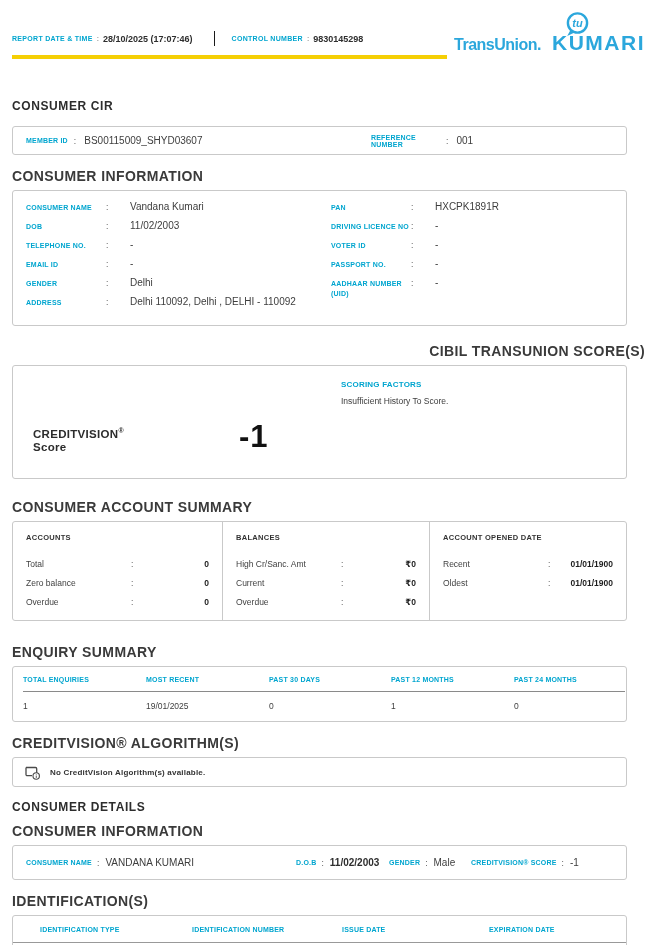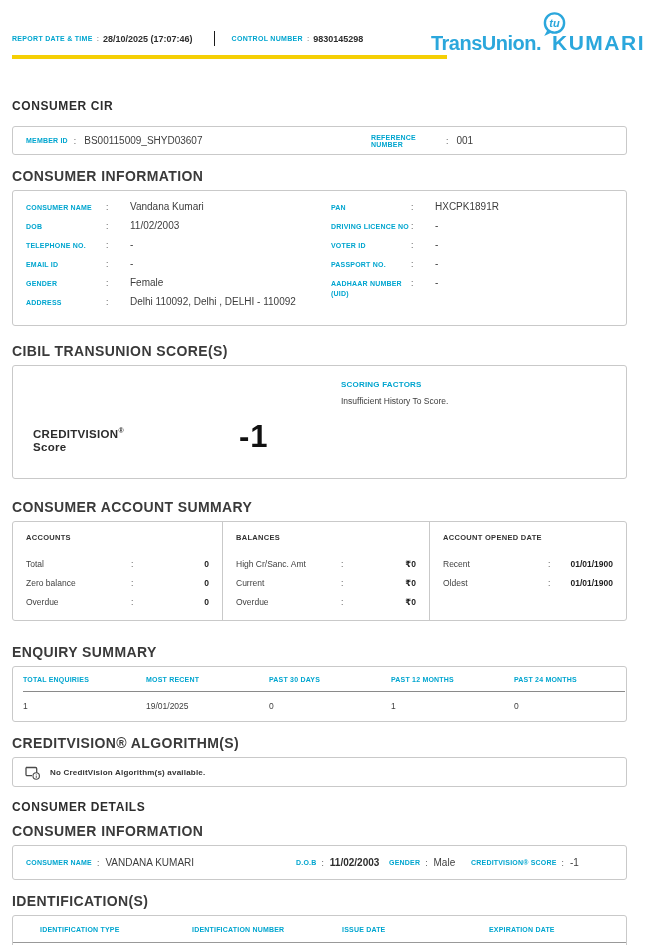--- a/index.html
+++ b/index.html
@@ -15,21 +15,21 @@
   .meta { display:flex; align-items:center; }
   .meta-label { color:#00A5CF; font-size:7px; font-weight:bold; letter-spacing:.3px; white-space:nowrap; }
   .meta-colon { font-size:8px; color:#555; margin:0 4px; }
   .meta-colon::before { content:":"; }
   .meta-value { font-size:9px; font-weight:bold; color:#2e2e2e; white-space:nowrap; }
   .meta-divider { width:1px; height:15px; background:#1a1a1a; margin:0 17px 0 21px; }
   .yellow-rule { margin-top:9px; width:435px; height:4px; background:#F5CF04; }
 
   .logo { position:absolute; top:14px; right:0; height:48px; }
   .logo-text { display:flex; align-items:flex-end; padding-top:18px; }
-  .logo-transunion { font-size:20px; font-weight:bold; color:#2BA7DC; letter-spacing:-.5px; line-height:1; }
+  .logo-transunion { font-size:16px; font-weight:bold; color:#2BA7DC; letter-spacing:-.5px; line-height:1; }
   .logo-cibil { font-size:21px; font-weight:bold; color:#2BA7DC; letter-spacing:1.5px; margin-left:11px; line-height:1; }
   .tu-bubble { position:absolute; top:-3px; left:110px; }
 
   
   .box { width:615px; border:1px solid #c9c9c9; border-radius:3px; background:#fff; }
   h1.doc-h1 { font-size:12px; font-weight:800; color:#2d2d2d; letter-spacing:.6px; }
   h2.doc-h2 { font-size:14px; font-weight:800; color:#3a3a3a; letter-spacing:.4px; }
   .lbl { color:#00A5CF; font-size:7px; font-weight:bold; letter-spacing:.2px; }
   .val { font-size:10px; color:#3d3d3d; }
   .colon::before { content:":"; }
@@ -48,21 +48,21 @@
   .h2-info { margin-top:13px; }
   .info-box { margin-top:6px; padding:11px 13px 9px; display:flex; }
   .info-col-left { width:305px; }
   .info-col-right { flex:1; }
   .f-row { display:flex; margin-bottom:8px; line-height:10px; }
   .f-label { width:80px; padding-top:1px; }
   .f-colon { width:24px; }
   .f-value { flex:1; }
 
   
-  .h2-score { margin-top:17px; }
+  .h2-score { margin-top:17px;text-align:right; }
   .score-box { margin-top:6px; height:114px; position:relative; }
   .scoring-factors { position:absolute; left:328px; top:14px; }
   .sf-text { margin-top:7px; font-size:8.5px; color:#3c3c3c; }
   .cv-block { position:absolute; left:20px; top:58px; font-size:11.5px; font-weight:800; color:#2c2c2c; letter-spacing:.3px; line-height:13px; }
   .cv-block sup { font-size:7px; }
   .cv-score-word { display:block; }
   .score-value { position:absolute; left:226px; top:53px; font-size:31px; font-weight:800; color:#111; letter-spacing:1px; }
 
   
   .h2-summary { margin-top:20px; }
@@ -174,21 +174,21 @@
         <span class="f-value val">-</span>
       </div>
       <div class="f-row">
         <span class="f-label lbl">EMAIL ID</span>
         <span class="f-colon colon"></span>
         <span class="f-value val">-</span>
       </div>
       <div class="f-row">
         <span class="f-label lbl">GENDER</span>
         <span class="f-colon colon"></span>
-        <span class="f-value val">Female</span>
+        <span class="f-value val">Delhi</span>
       </div>
       <div class="f-row">
         <span class="f-label lbl">ADDRESS</span>
         <span class="f-colon colon"></span>
         <span class="f-value val">Delhi 110092, Delhi , DELHI - 110092</span>
       </div>
     </div>
     <div class="info-col-right">
       <div class="f-row">
         <span class="f-label lbl">PAN</span>

